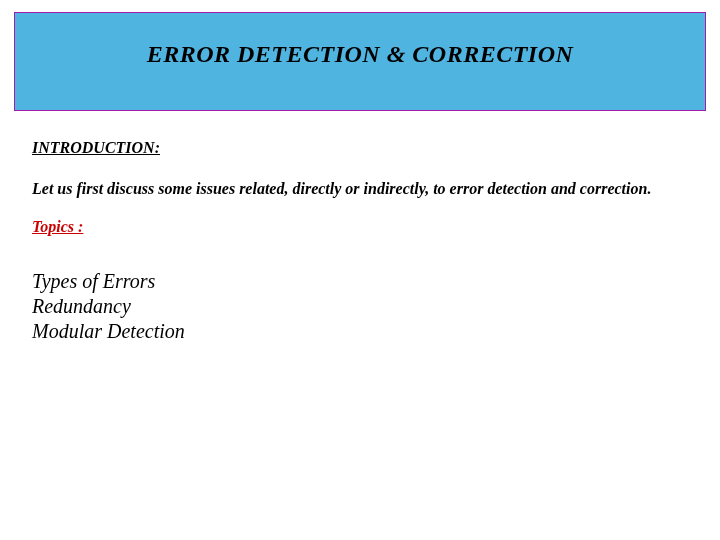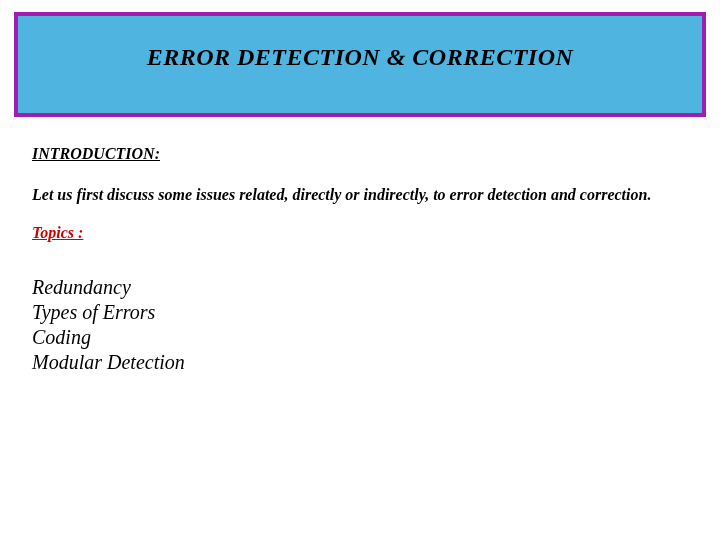--- a/index.html
+++ b/index.html
@@ -9,21 +9,21 @@
     }
     body {
       width: 720px;
       height: 540px;
       background: #ffffff;
       font-family: 'Times New Roman', Times, serif;
       overflow: hidden;
     }
     .header-banner {
       background: #4fb4e0;
-      border: 4px solid #a21caf;
+      border: 1px solid #a21caf;
       margin: 12px 14px 0 14px;
       padding: 28px 10px 42px 10px;
       text-align: center;
     }
     .header-title {
       font-size: 24px;
       font-weight: bold;
       font-style: italic;
       color: #000;
       letter-spacing: 0.5px;
@@ -70,18 +70,17 @@
 
 <div class="header-banner">
   <div class="header-title">ERROR  DETECTION &amp; CORRECTION</div>
 </div>
 
 <div class="content">
   <div class="intro-heading">INTRODUCTION:</div>
   <div class="intro-text">Let us first discuss some issues related, directly or indirectly, to error detection and correction.</div>
   <div class="topics-heading">Topics :</div>
   <div class="topics-list">
+    <span class="topic-item">Types of Errors</span>
     <span class="topic-item">Redundancy</span>
-    <span class="topic-item">Types of Errors</span>
-    <span class="topic-item">Coding</span>
     <span class="topic-item">Modular Detection</span>
   </div>
 </div>
 
 </body></html>

